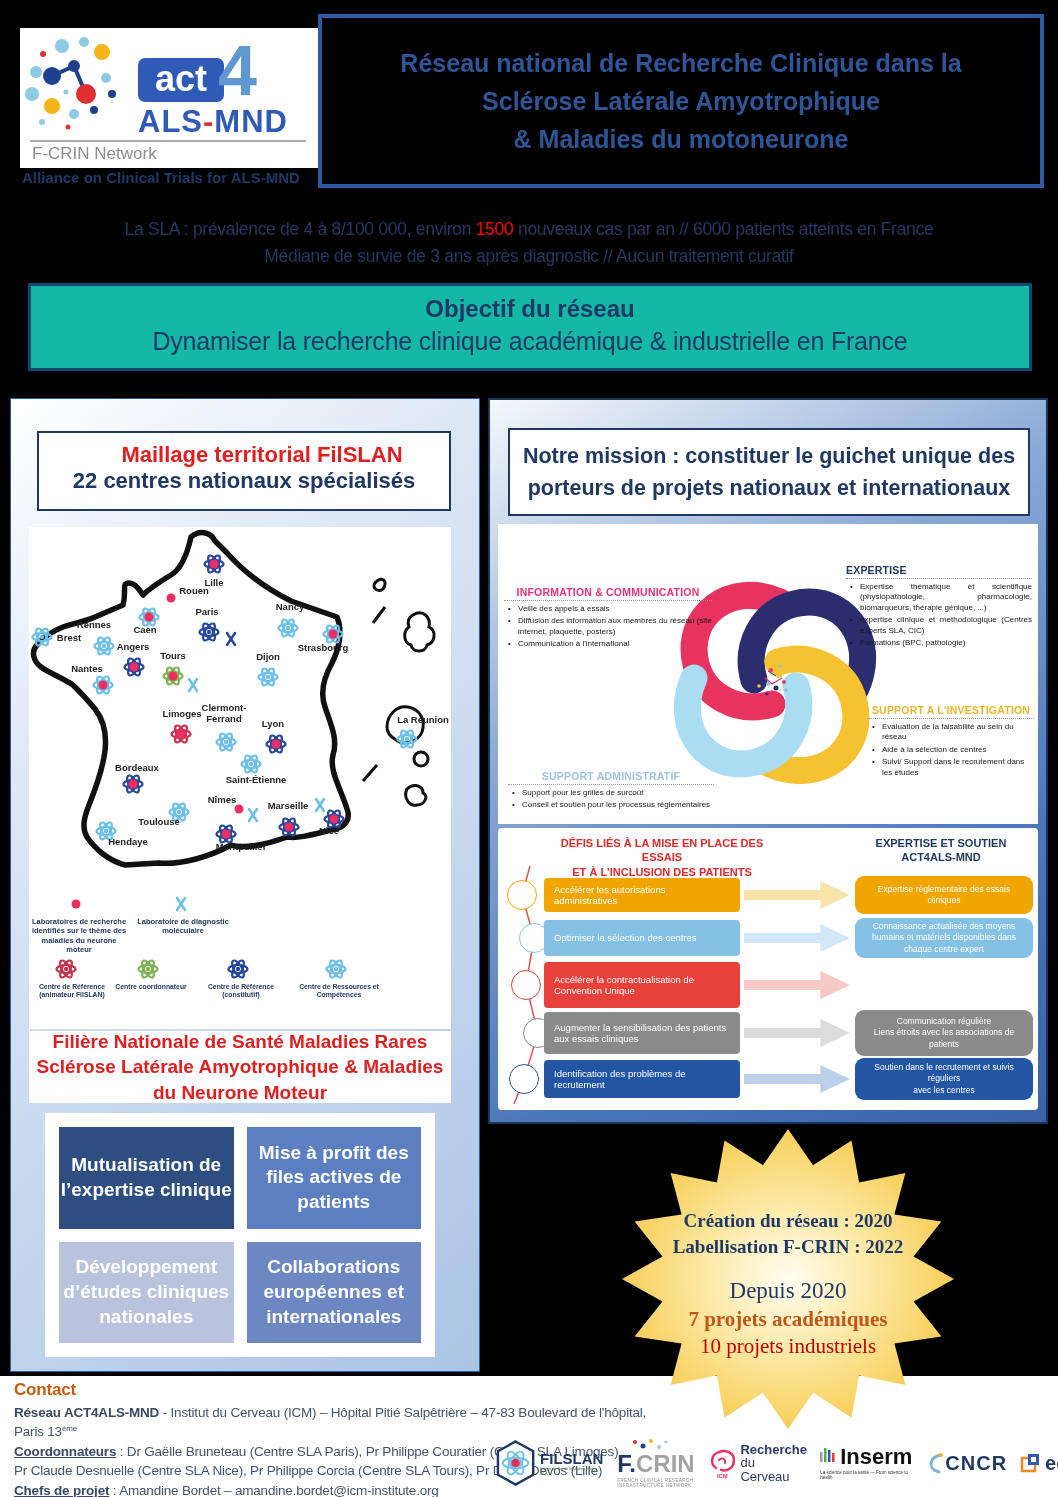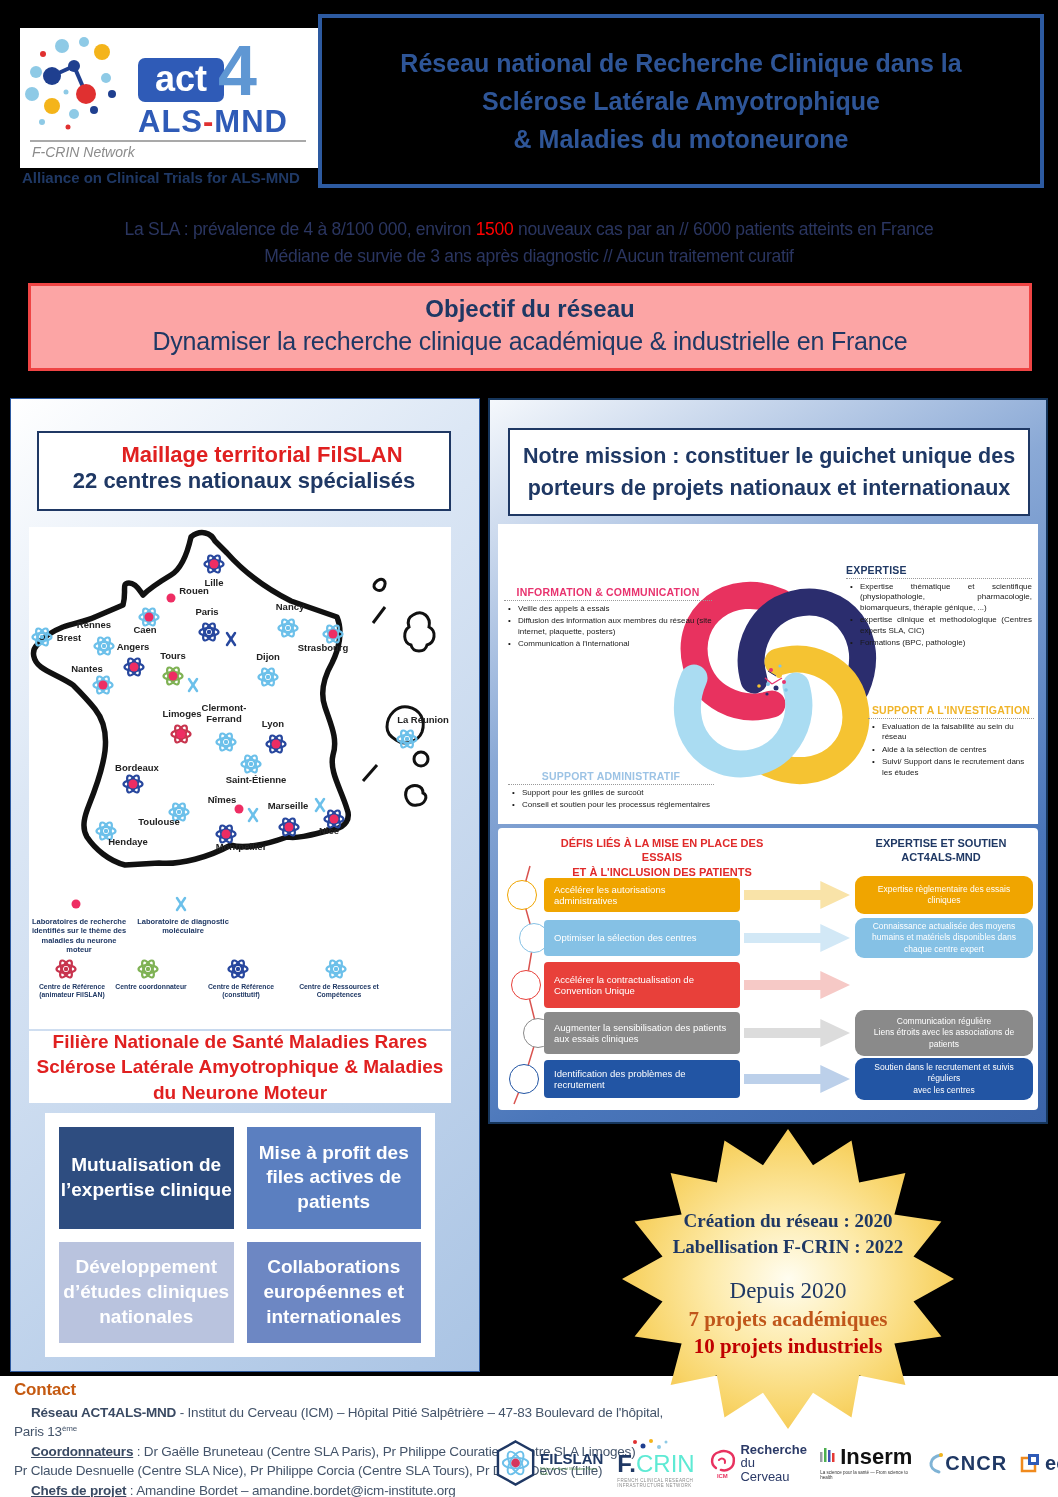--- a/index.html
+++ b/index.html
@@ -9,33 +9,33 @@
 
   
   #logo-box{left:20px;top:28px;width:298px;height:140px;background:#fff;}
   #logo-mol{left:2px;top:4px;width:104px;height:104px;}
   #act-pill{left:118px;top:30px;width:86px;height:44px;background:#2f5bb7;border-radius:7px;
     color:#fff;font-weight:bold;font-size:36px;line-height:42px;text-align:center;}
   #act-four{left:198px;top:8px;font-size:70px;font-weight:bold;color:#5f97d3;line-height:70px;}
   #als-mnd{left:118px;top:78px;font-size:31px;font-weight:bold;color:#2f5bb7;letter-spacing:1px;line-height:32px;}
   #als-mnd .dash{color:#e03030;}
   #fcrin-line{left:10px;top:112px;width:276px;border-top:2px solid #a9a9a9;}
-  #fcrin-net{left:12px;top:116px;font-size:14px;color:#8c8c8c;font-style:italic;}
+  #fcrin-net{left:12px;top:116px;font-size:17px;color:#8c8c8c;}
   #alliance{left:22px;top:169px;font-size:15px;font-weight:bold;color:#1f3864;}
   #title-box{left:318px;top:14px;width:718px;height:166px;border:4px solid #2d5aa0;background:#000;
     display:flex;flex-direction:column;justify-content:center;text-align:center;
     color:#2e5597;font-weight:bold;font-size:25px;line-height:1.52;}
 
   
   #stats{left:0;top:216px;width:1058px;text-align:center;color:#2a3560;font-size:17.5px;
     letter-spacing:-0.3px;line-height:1.55;}
   #stats .hl{color:#ff0000;}
 
   
-  #objectif{left:28px;top:283px;width:998px;height:82px;background:#fca5a5;border:3px solid #ef4444;
+  #objectif{left:28px;top:283px;width:998px;height:82px;background:#14b8a6;border:3px solid #0c4a6e;
     text-align:center;}
   #objectif .t1{margin-top:9px;font-size:24px;font-weight:bold;color:#1f3864;}
   #objectif .t2{margin-top:4px;font-size:25px;color:#1f3864;letter-spacing:-0.2px;}
 
   
   #left-panel{left:10px;top:398px;width:468px;height:972px;border:1px solid #2d5aa0;
     background:linear-gradient(140deg,#ffffff 0%,#dce7f5 30%,#aac4e4 100%);}
   #maillage-box{left:26px;top:32px;width:410px;height:76px;background:#fff;border:2px solid #1f3864;
     text-align:center;}
   #maillage-box .m1{margin-top:9px;font-size:22px;font-weight:bold;color:#e02020;margin-left:36px;}
@@ -77,36 +77,36 @@
   
   #burst-bg{left:480px;top:1124px;width:578px;height:252px;background:#000;}
   #burst-bg2{left:640px;top:1376px;width:418px;height:54px;background:#000;}
   #star-svg{left:620px;top:1126px;width:336px;height:306px;z-index:4;}
   #badge-text{left:620px;top:1208px;width:336px;text-align:center;z-index:5;
     font-family:"Liberation Serif",serif;color:#1f3864;}
   #badge-text .b{font-size:19px;font-weight:bold;line-height:1.38;}
   #badge-text .sp{height:16px;}
   #badge-text .d{font-size:23px;line-height:1.3;}
   #badge-text .ac{font-size:21px;font-weight:bold;color:#c0561a;line-height:1.25;}
-  #badge-text .ind{font-size:21px;font-weight:bold;color:#c00000;line-height:1.25;}
+  #badge-text .ind{font-size:21px;font-weight:normal;color:#c00000;line-height:1.25;}
 
   
   #bottom-band{left:0;top:1376px;width:1058px;height:121px;background:#fff;}
   #contact{left:14px;top:1378px;width:650px;color:#44546a;font-size:13.5px;line-height:1.45;letter-spacing:-0.2px;z-index:6;}
   #contact .head{color:#c55a11;font-weight:bold;font-size:17px;}
-  #contact b{color:#3a4a63;margin-left:17px;}
+  #contact b{color:#3a4a63;}
   #contact u{text-decoration:underline;}
   #contact sup{font-size:8px;}
   #logos-row{left:495px;top:1432px;width:558px;height:62px;display:flex;align-items:center;gap:13px;z-index:7;}
   .plogo{display:flex;align-items:center;}
   #lg-filslan .txt{font-size:15px;font-weight:bold;color:#1f3864;}
   #lg-filslan .sub{font-size:4px;color:#3f7a3f;line-height:1.2;}
   #lg-fcrin{flex-direction:column;align-items:flex-start;}
   #lg-fcrin .row{font-size:24px;font-weight:bold;color:#1f3864;line-height:1;}
-  #lg-fcrin .crin{color:#5eead4;font-weight:normal;}
+  #lg-fcrin .crin{color:#a3a3a3;font-weight:bold;}
   #lg-fcrin .cap{font-size:4.5px;color:#8a8a8a;letter-spacing:0.4px;margin-top:2px;}
   #lg-icm .t{font-size:13px;font-weight:bold;color:#2b3a67;line-height:1.05;}
   #lg-icm .t2{font-size:13px;color:#2b3a67;line-height:1.05;}
   #lg-inserm{flex-direction:column;align-items:flex-start;}
   #lg-inserm .word{font-size:22px;font-weight:bold;color:#111;line-height:1;display:flex;align-items:center;gap:4px;}
   #lg-inserm .cap{font-size:4.5px;color:#333;margin-top:2px;}
   #lg-cncr .t{font-size:20px;font-weight:bold;color:#1f3864;letter-spacing:1px;}
   #lg-ecrin .t{font-size:20px;font-weight:bold;color:#1f3864;}
 </style>
 </head>

